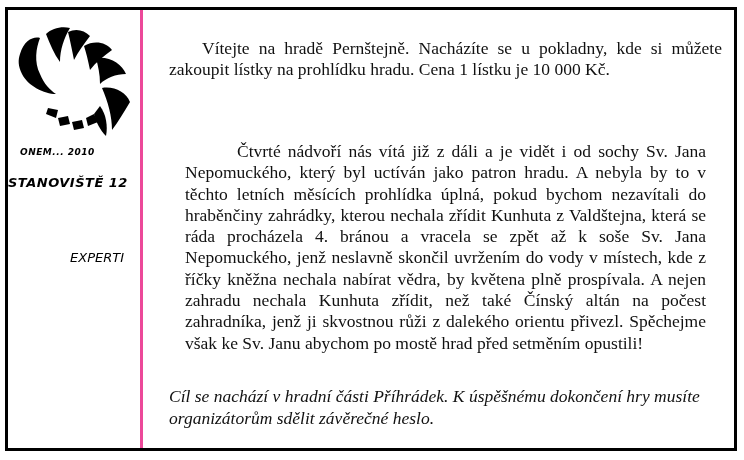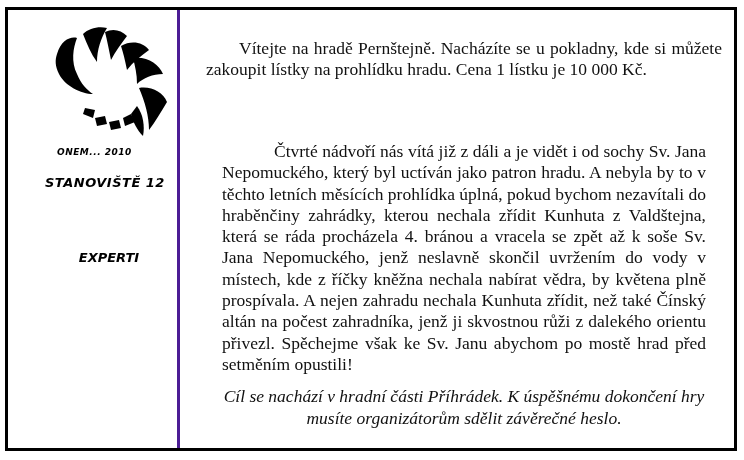--- a/index.html
+++ b/index.html
@@ -2,47 +2,47 @@
 <html><head>
   <meta charset="utf-8">
   <style>
     html, body { margin: 0; padding: 0; background: #ffffff; }
     body { width: 744px; height: 460px; position: relative; overflow: hidden; }
     .card {
       position: absolute; left: 5px; top: 7px; width: 732px; height: 444px;
       box-sizing: border-box; border: 3px solid #000; display: flex;
     }
     .left {
-      width: 135px; box-sizing: border-box; border-right: 3px solid #4c1d95;
-      position: relative; flex: 0 0 135px; margin-left: 37px;
+      width: 135px; box-sizing: border-box; border-right: 3px solid #ec4899;
+      position: relative; flex: 0 0 135px;
     }
     .logo { position: absolute; left: 6px; top: 12px; width: 122px; height: 118px; }
     .logo-caption {
       position: absolute; left: 12px; top: 137px; font-family: "DejaVu Sans", sans-serif;
       font-weight: bold; font-style: italic; font-size: 9px; letter-spacing: 0.5px; color: #000;
     }
     .station {
       position: absolute; left: 0; right: 0; top: 165px; 
       font-family: "DejaVu Sans", sans-serif; font-weight: bold; font-style: italic;
       font-size: 13px; letter-spacing: 0.5px; color: #000;
     }
     .team {
-      position: absolute; left: 0; right: 4px; top: 240px; text-align: center;
-      font-family: "DejaVu Sans", sans-serif; font-weight: bold; font-style: italic;
+      position: absolute; left: 0; right: 16px; top: 240px; text-align: right;
+      font-family: "DejaVu Sans", sans-serif; font-weight: normal; font-style: italic;
       font-size: 13px; color: #000;
     }
     .right {
       flex: 1; position: relative; font-family: "Liberation Serif", serif;
       font-size: 17.5px; line-height: 21.3px; color: #111; padding-left: 16px;
     }
     .p1 { position: absolute; left: 26px; right: 12px; top: 28px; margin: 0; text-indent: 33px; text-align: justify; }
     .p2 { position: absolute; left: 26px; right: 12px; top: 115px; margin: 16px; text-indent: 52px; text-align: justify; }
     .footer {
       position: absolute; left: 26px; right: 12px; top: 375px; margin: 0;
-      text-align: center; font-style: italic; font-size: 17.5px; line-height: 22px;
+      font-style: italic; font-size: 17.5px; line-height: 22px;
     }
   </style>
 </head>
 <body>
 
 <div class="card">
   <div class="left">
     <svg class="logo" viewBox="0 0 122 118">
       <g fill="#000">
         <path d="M6 32 C10 18 20 14 26 16 C22 26 20 40 26 52 C30 62 36 68 42 72 C30 72 14 64 8 52 C4 44 4 38 6 32 Z"></path>

